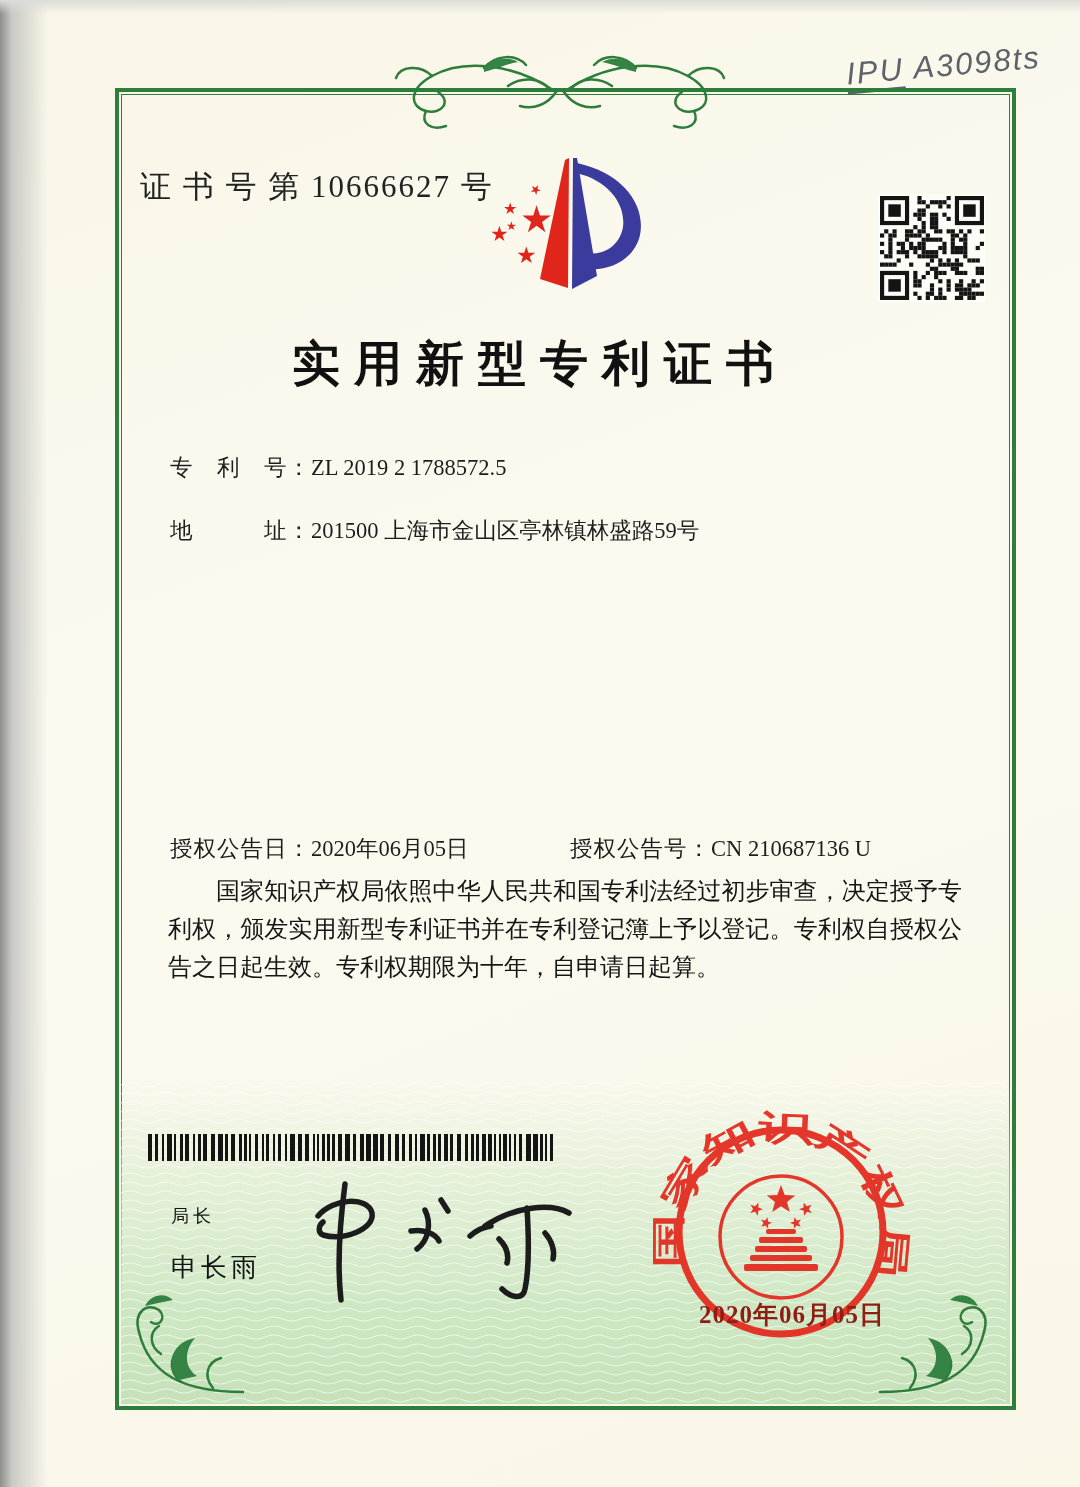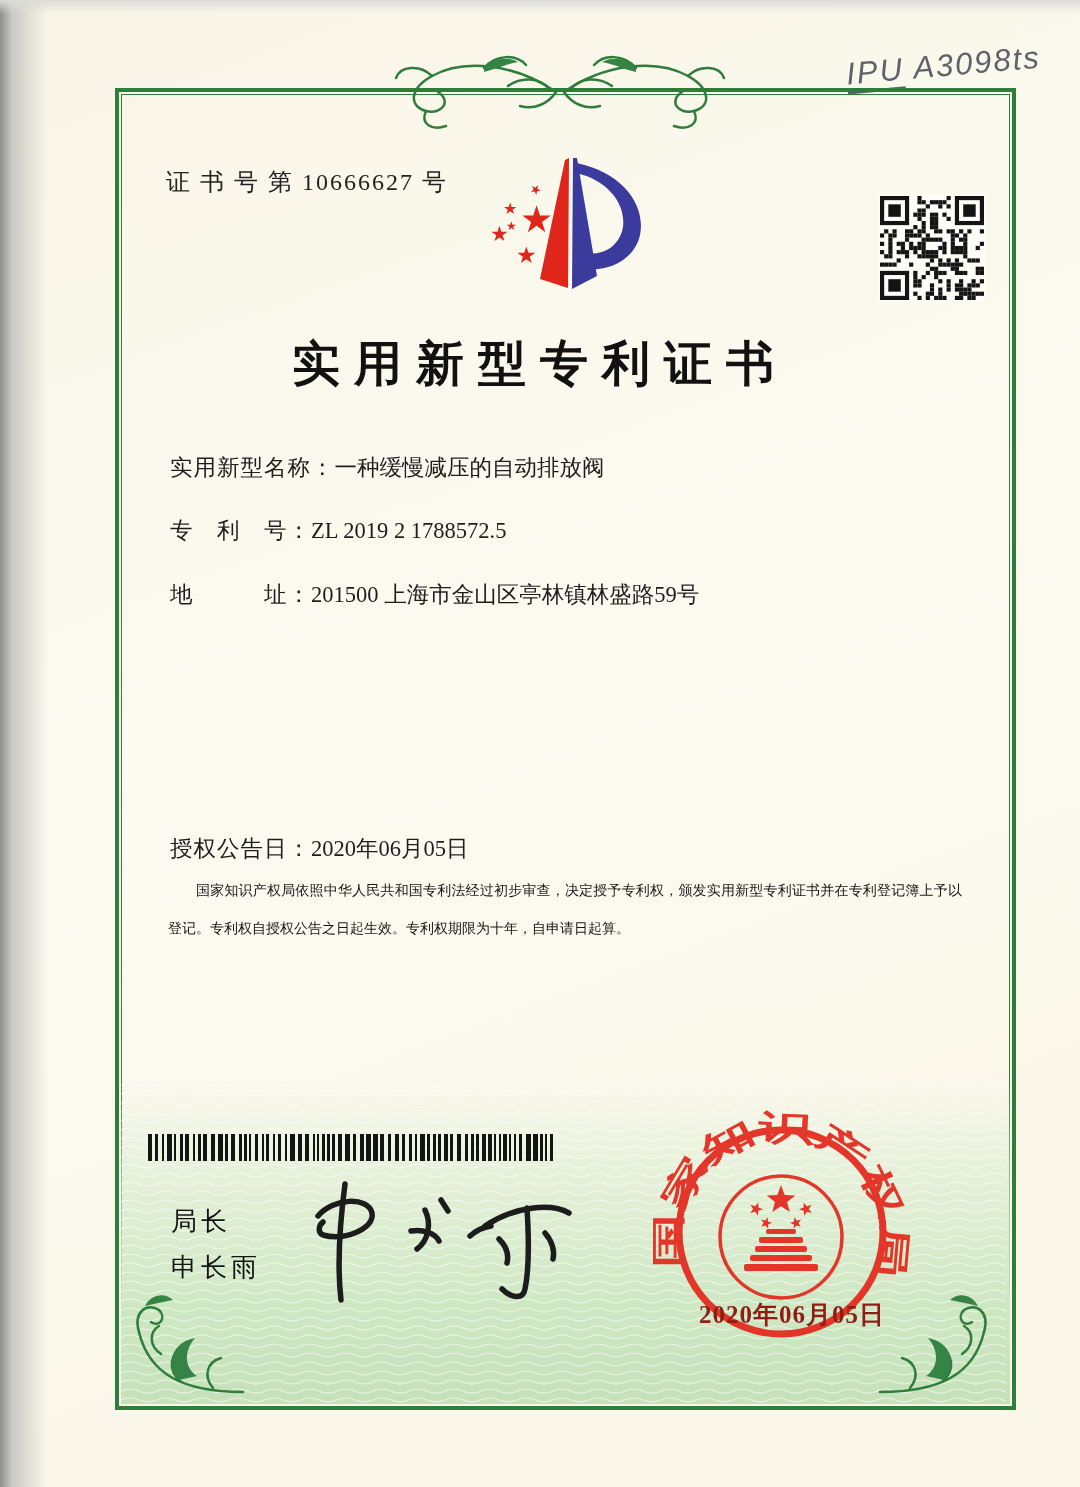--- a/index.html
+++ b/index.html
@@ -20,21 +20,21 @@
   .greenzone svg{position:absolute;inset:0;}
   .dragon{position:absolute;left:388px;top:48px;width:344px;height:86px;}
   .corner{position:absolute;width:132px;height:132px;}
   .corner.bl{left:117px;top:1270px;}
   .corner.br{left:874px;top:1270px;transform:scaleX(-1);}
 
   
   .pen-note{position:absolute;left:846px;top:48px;font-family:"Liberation Sans",sans-serif;
         font-style:italic;font-size:31px;color:#5d626b;transform:rotate(-5deg);letter-spacing:2px;white-space:nowrap;}
   .pen-note .u{border-bottom:3px solid #5d626b;}
-  .cert-no{position:absolute;left:166px;top:166px;font-size:24px;letter-spacing:2px;color:#222;}
+  .cert-no{position:absolute;left:140px;top:166px;font-size:31px;letter-spacing:2px;color:#222;}
   .logo{position:absolute;left:468px;top:146px;width:230px;height:168px;}
   .logo svg{position:absolute;inset:0;}
   .star{position:absolute;color:#e0251b;font-family:"DejaVu Sans",sans-serif;line-height:1;}
   .s1{left:52px;top:55px;font-size:37px;}
   .s2{left:35px;top:55px;font-size:16px;}
   .s3{left:62px;top:37px;font-size:13px;transform:rotate(28deg);}
   .s4{left:22px;top:78px;font-size:21px;}
   .s5{left:38px;top:74px;font-size:12px;}
   .s6{left:48px;top:98px;font-size:23px;}
   .qr{position:absolute;left:878px;top:194px;width:104px;height:104px;background:#fdfdf8;padding:2px;}
@@ -42,28 +42,28 @@
   .title{position:absolute;left:0;right:0;top:332px;text-align:center;
         font-size:48px;font-weight:700;letter-spacing:14px;color:#111;}
 
   
   .fields{position:absolute;left:170px;top:452px;width:740px;font-size:22.5px;}
   .crow{height:63.4px;white-space:nowrap;}
   .flabel{letter-spacing:1px;}
   .grant-row{position:absolute;left:170px;top:833px;width:790px;display:flex;font-size:22.5px;white-space:nowrap;}
   .grant-left{width:400px;}
 
-  .body-text{position:absolute;left:168px;top:872px;width:794px;font-size:14px;
+  .body-text{position:absolute;left:168px;top:872px;width:794px;font-size:24px;
         line-height:38px;text-align:justify;color:#161616;}
   .body-text p{margin:0;text-indent:2em;}
 
   
   .barcode{position:absolute;left:148px;top:1134px;width:414px;height:27px;display:flex;align-items:stretch;}
   .barcode i{display:block;background:#141414;height:100%;}
-  .sig-title{position:absolute;left:171px;top:1204px;font-size:26px;letter-spacing:4px;color:#141414;font-family:Liberation Mono, monospace;}
+  .sig-title{position:absolute;left:171px;top:1204px;font-size:18px;letter-spacing:4px;color:#141414;font-family:Liberation Mono, monospace;}
   .sig-name{position:absolute;left:171px;top:1250px;font-size:26px;letter-spacing:4px;color:#141414;}
   .signature{position:absolute;left:288px;top:1170px;width:310px;height:150px;}
   .seal{position:absolute;left:645px;top:1096px;width:272px;height:272px;opacity:.92;}
   .seal-date{position:absolute;left:672px;top:1298px;width:240px;text-align:center;
         font-size:25px;font-weight:600;color:#8e1d15;letter-spacing:1px;white-space:nowrap;}
   .page-footer{position:absolute;left:115px;width:893px;top:1370px;text-align:center;font-size:19px;letter-spacing:3px;color:#222;}
   .back-note{position:absolute;left:0;right:0;top:1436px;text-align:center;font-size:21px;letter-spacing:8px;color:#2a2a2a;}
   .grn{stroke:#2e7d3b;fill:none;stroke-width:2.5;stroke-linecap:round;}
   .grnf{fill:#358445;stroke:none;}
 </style>
@@ -385,33 +385,33 @@
       <rect x="80" y="8" width="12" height="12" fill="#141414"></rect>
       <rect x="0" y="72" width="28" height="28" fill="#141414"></rect>
       <rect x="4" y="76" width="20" height="20" fill="#fdfdf8"></rect>
       <rect x="8" y="80" width="12" height="12" fill="#141414"></rect>
     </svg>
 
   <div class="title">实用新型专利证书</div>
 
   <div class="fields">
     <div class="crow">
-      <span class="flabel">实用新型名称：</span><span>一种缓慢减压的自动排放阀</span>
-    </div>
-    <div class="crow">
       <span class="flabel">专　利　号：</span><span>ZL 2019 2 1788572.5</span>
     </div>
     <div class="crow">
       <span class="flabel">地　　　址：</span><span>201500 上海市金山区亭林镇林盛路59号</span>
     </div>
   </div>
 
   <div class="grant-row">
     <div class="grant-left">
       <span class="flabel">授权公告日：</span><span>2020年06月05日</span>
+    </div>
+    <div>
+      <span class="flabel">授权公告号：</span><span>CN 210687136 U</span>
     </div>
   </div>
 
   <div class="body-text">
     <p>国家知识产权局依照中华人民共和国专利法经过初步审查，决定授予专利权，颁发实用新型专利证书并在专利登记簿上予以登记。专利权自授权公告之日起生效。专利权期限为十年，自申请日起算。</p>
   </div>
 
   <div class="barcode" id="barcode">
       <i style="width: 4px; margin-right: 3px;"></i>
       <i style="width: 3px; margin-right: 4px;"></i>

